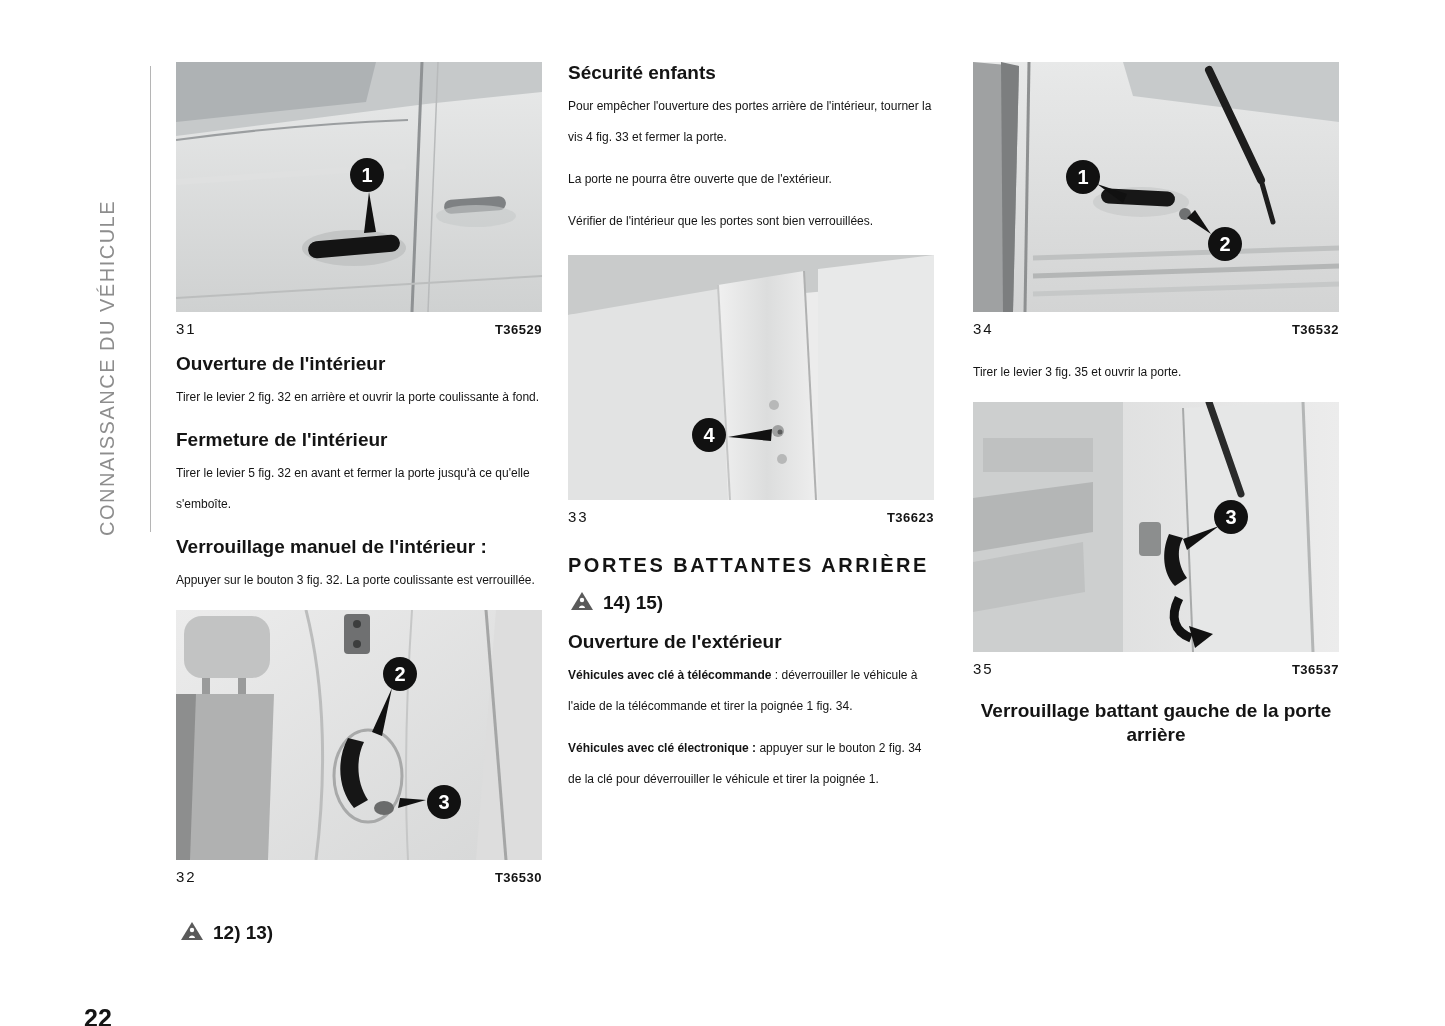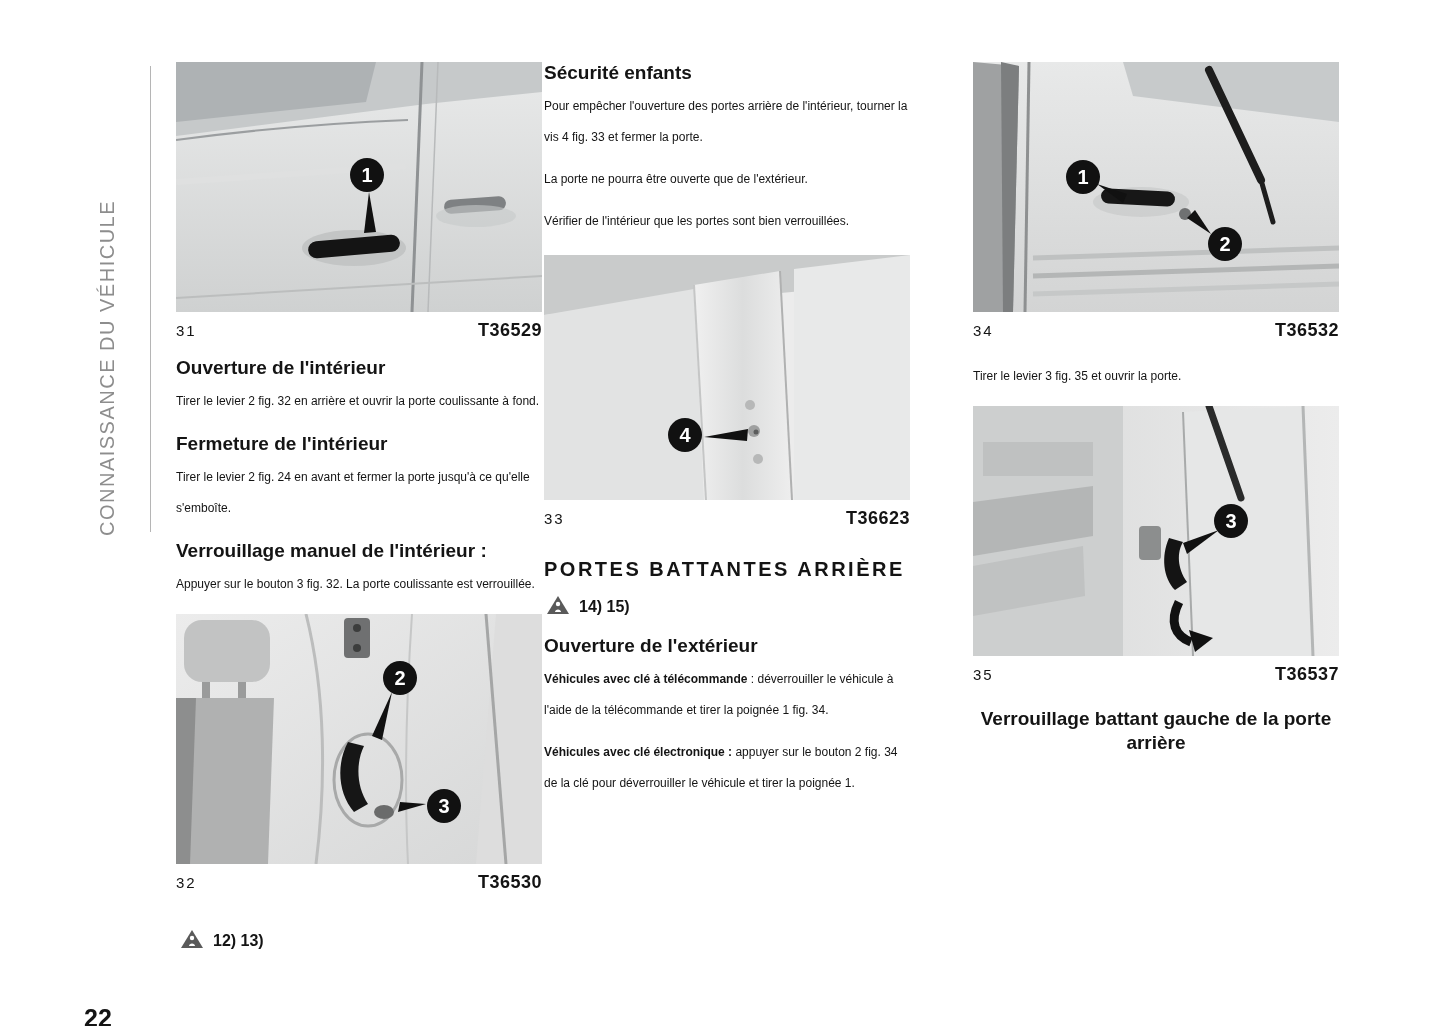--- a/index.html
+++ b/index.html
@@ -8,36 +8,36 @@
     font-family:"Liberation Sans", sans-serif; color:#141414; overflow:hidden;
   }
   .sidebar-title {
     position:absolute; left:96px; top:66px; height:470px;
     writing-mode:vertical-rl; transform:rotate(180deg);
     font-size:20px; letter-spacing:1.5px; color:#8d8d8d; white-space:nowrap;
   }
   .sidebar-rule { position:absolute; left:150px; top:66px; width:1px; height:466px; background:#b5b5b5; }
   .page-number { position:absolute; left:84px; top:1004px; font-size:25px; font-weight:bold; }
   .col { position:absolute; top:62px; width:366px; }
-  .col1 { left:176px; } .col2 { left:544px; } .col3 { left:973px; }
+  .col1 { left:176px; } .col2 { left:568px; } .col3 { left:973px; }
   .figure { width:366px; height:250px; overflow:hidden; background:#e4e4e4; }
   .figure.short { height:245px; }
   .figure svg { display:block; width:100%; height:100%; }
   .caption { display:flex; justify-content:space-between; align-items:baseline; margin-top:8px; }
   .cap-num { font-size:15px; letter-spacing:2px; }
-  .cap-code { font-size:18px; font-weight:bold; letter-spacing:.5px; }
+  .cap-code { font-size:13px; font-weight:bold; letter-spacing:.5px; }
   h3 { font-size:19px; font-weight:bold; margin:16px 0 7px; }
   h2.section-title { font-size:20px; font-weight:bold; letter-spacing:2.5px; line-height:28px; margin:26px 0 12px; }
   h3.sub-big { font-size:19px; line-height:24px; margin:22px 0 8px;text-align:center; }
   p { font-size:12px; line-height:31px; margin:0 0 11px; }
   p b { font-weight:bold; }
   .warnrow { display:flex; align-items:center; gap:9px; }
   .warnrow.col1-warn { margin-top:36px; margin-left:4px; }
   .warnrow.col2-warn { margin:4px 0 12px 2px; }
-  .warnrefs { font-size:16px; font-weight:bold; }
+  .warnrefs { font-size:19px; font-weight:bold; }
   .callout-text { font-weight:bold; }
   .fig-spacer-top { margin-top:14px; }
 </style>
 </head>
 <body>
 
 <div class="page">
 
   <div class="sidebar-title">CONNAISSANCE DU VÉHICULE</div>
   <div class="sidebar-rule"></div>
@@ -72,21 +72,21 @@
     </div>
     <div class="caption">
       <span class="cap-num">31</span>
       <span class="cap-code">T36529</span>
     </div>
 
     <h3>Ouverture de l'intérieur</h3>
     <p>Tirer le levier 2 fig. 32 en arrière et ouvrir la porte coulissante à fond.</p>
 
     <h3>Fermeture de l'intérieur</h3>
-    <p>Tirer le levier 2 fig. 24 en avant et fermer la porte jusqu'à ce qu'elle s'emboîte.</p>
+    <p>Tirer le levier 5 fig. 32 en avant et fermer la porte jusqu'à ce qu'elle s'emboîte.</p>
 
     <h3>Verrouillage manuel de l'intérieur :</h3>
     <p>Appuyer sur le bouton 3 fig. 32. La porte coulissante est verrouillée.</p>
 
     <div class="figure fig-spacer-top">
       <svg viewBox="0 0 366 250">
         <defs>
           <linearGradient id="g32a" x1="0" y1="0" x2="1" y2="1">
             <stop offset="0" stop-color="#ececec"></stop>
               <stop offset="1" stop-color="#d6d7d7"></stop>

